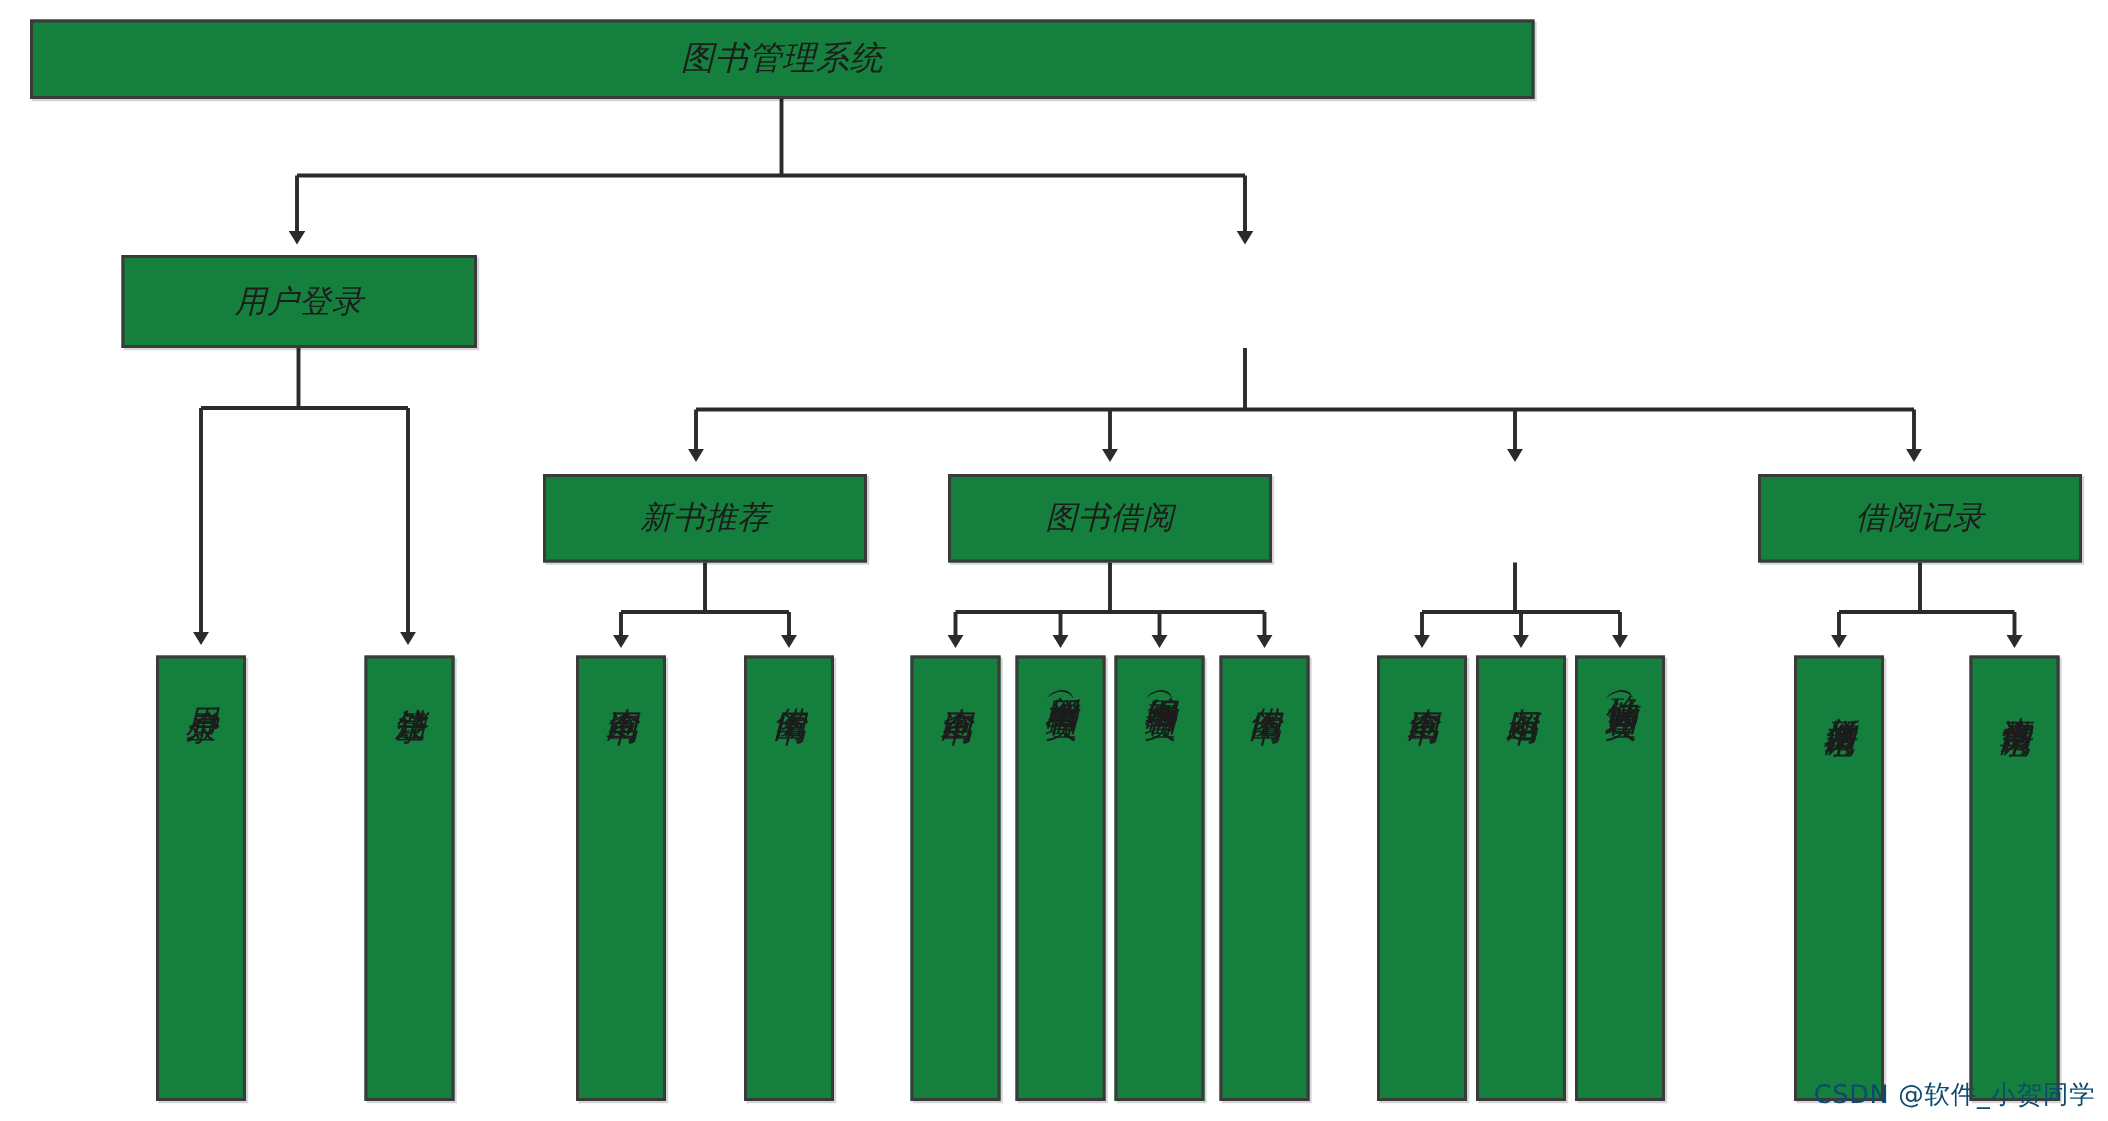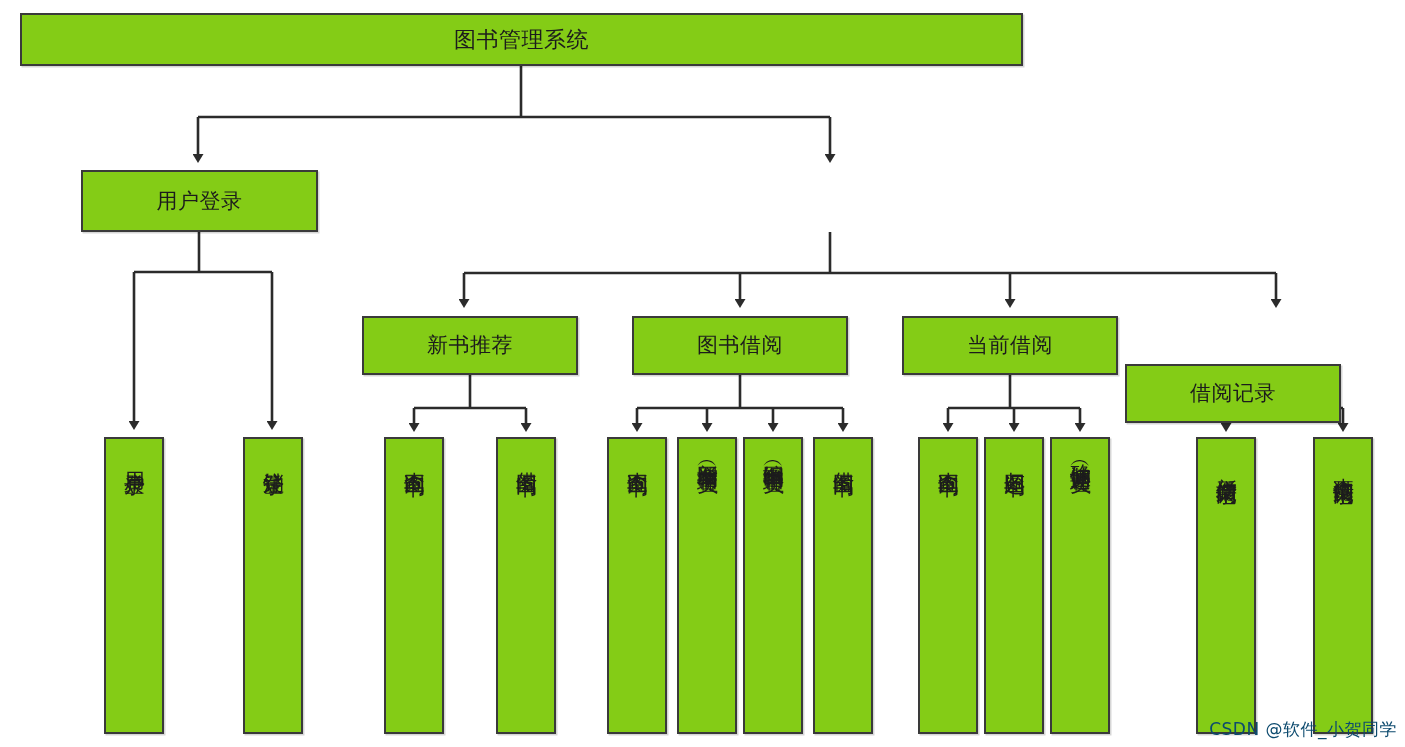--- a/index.html
+++ b/index.html
@@ -19,27 +19,28 @@
     position: absolute;
     left: 0;
     top: 0;
     width: 1405px;
     height: 747px;
     pointer-events: none;
   }
   .node {
     position: absolute;
     box-sizing: border-box;
-    background: #84cc16;
+    background: #15803d;
     border: 2.2px solid #3a3a3a;
     box-shadow: 1.5px 1.5px 0 rgba(0,0,0,0.16);
     display: flex;
     align-items: center;
     justify-content: center;
     color: #1c1c1c;
+    font-style: italic;
   }
   .node .label {
     font-size: 21px;
     line-height: 1.15;
     letter-spacing: 0.5px;
     white-space: nowrap;
     text-align: center;
   }
   .node.root .label { font-size: 22px; }
   .node.vert {
@@ -132,25 +133,22 @@
 
 
   <div class="node" style="left:362px; top:316px; width:216px; height:59px;">
     <span class="label">新书推荐</span>
   </div>
 
   <div class="node" style="left:632px; top:316px; width:216px; height:59px;justify-content:center;">
     <span class="label">图书借阅</span>
   </div>
 
-  <div class="node" style="left:902px; top:316px; width:216px; height:59px;">
-    <span class="label">当前借阅</span>
-  </div>
-
-  <div class="node" style="left:1125px; top:316px; width:216px; height:59px;margin-top:48px;">
+
+  <div class="node" style="left:1172px; top:316px; width:216px; height:59px;">
     <span class="label">借阅记录</span>
   </div>
 
   <div class="node vert" style="left:104px; top:437px; width:60px; height:297px;">
     <span class="label">用户登录</span>
   </div>
 
   <div class="node vert" style="left:243px; top:437px; width:60px; height:297px;">
     <span class="label">注销登录</span>
   </div>

